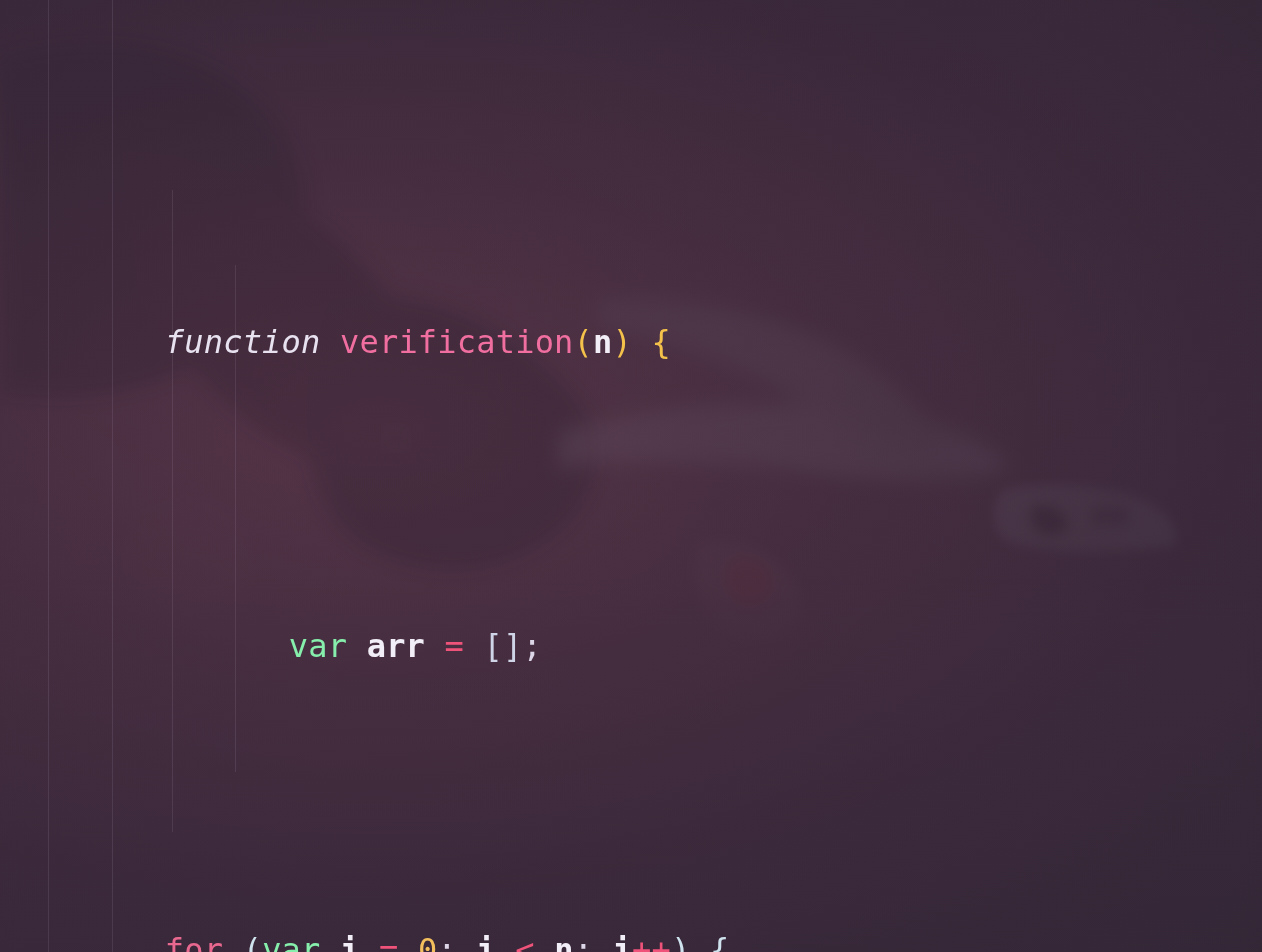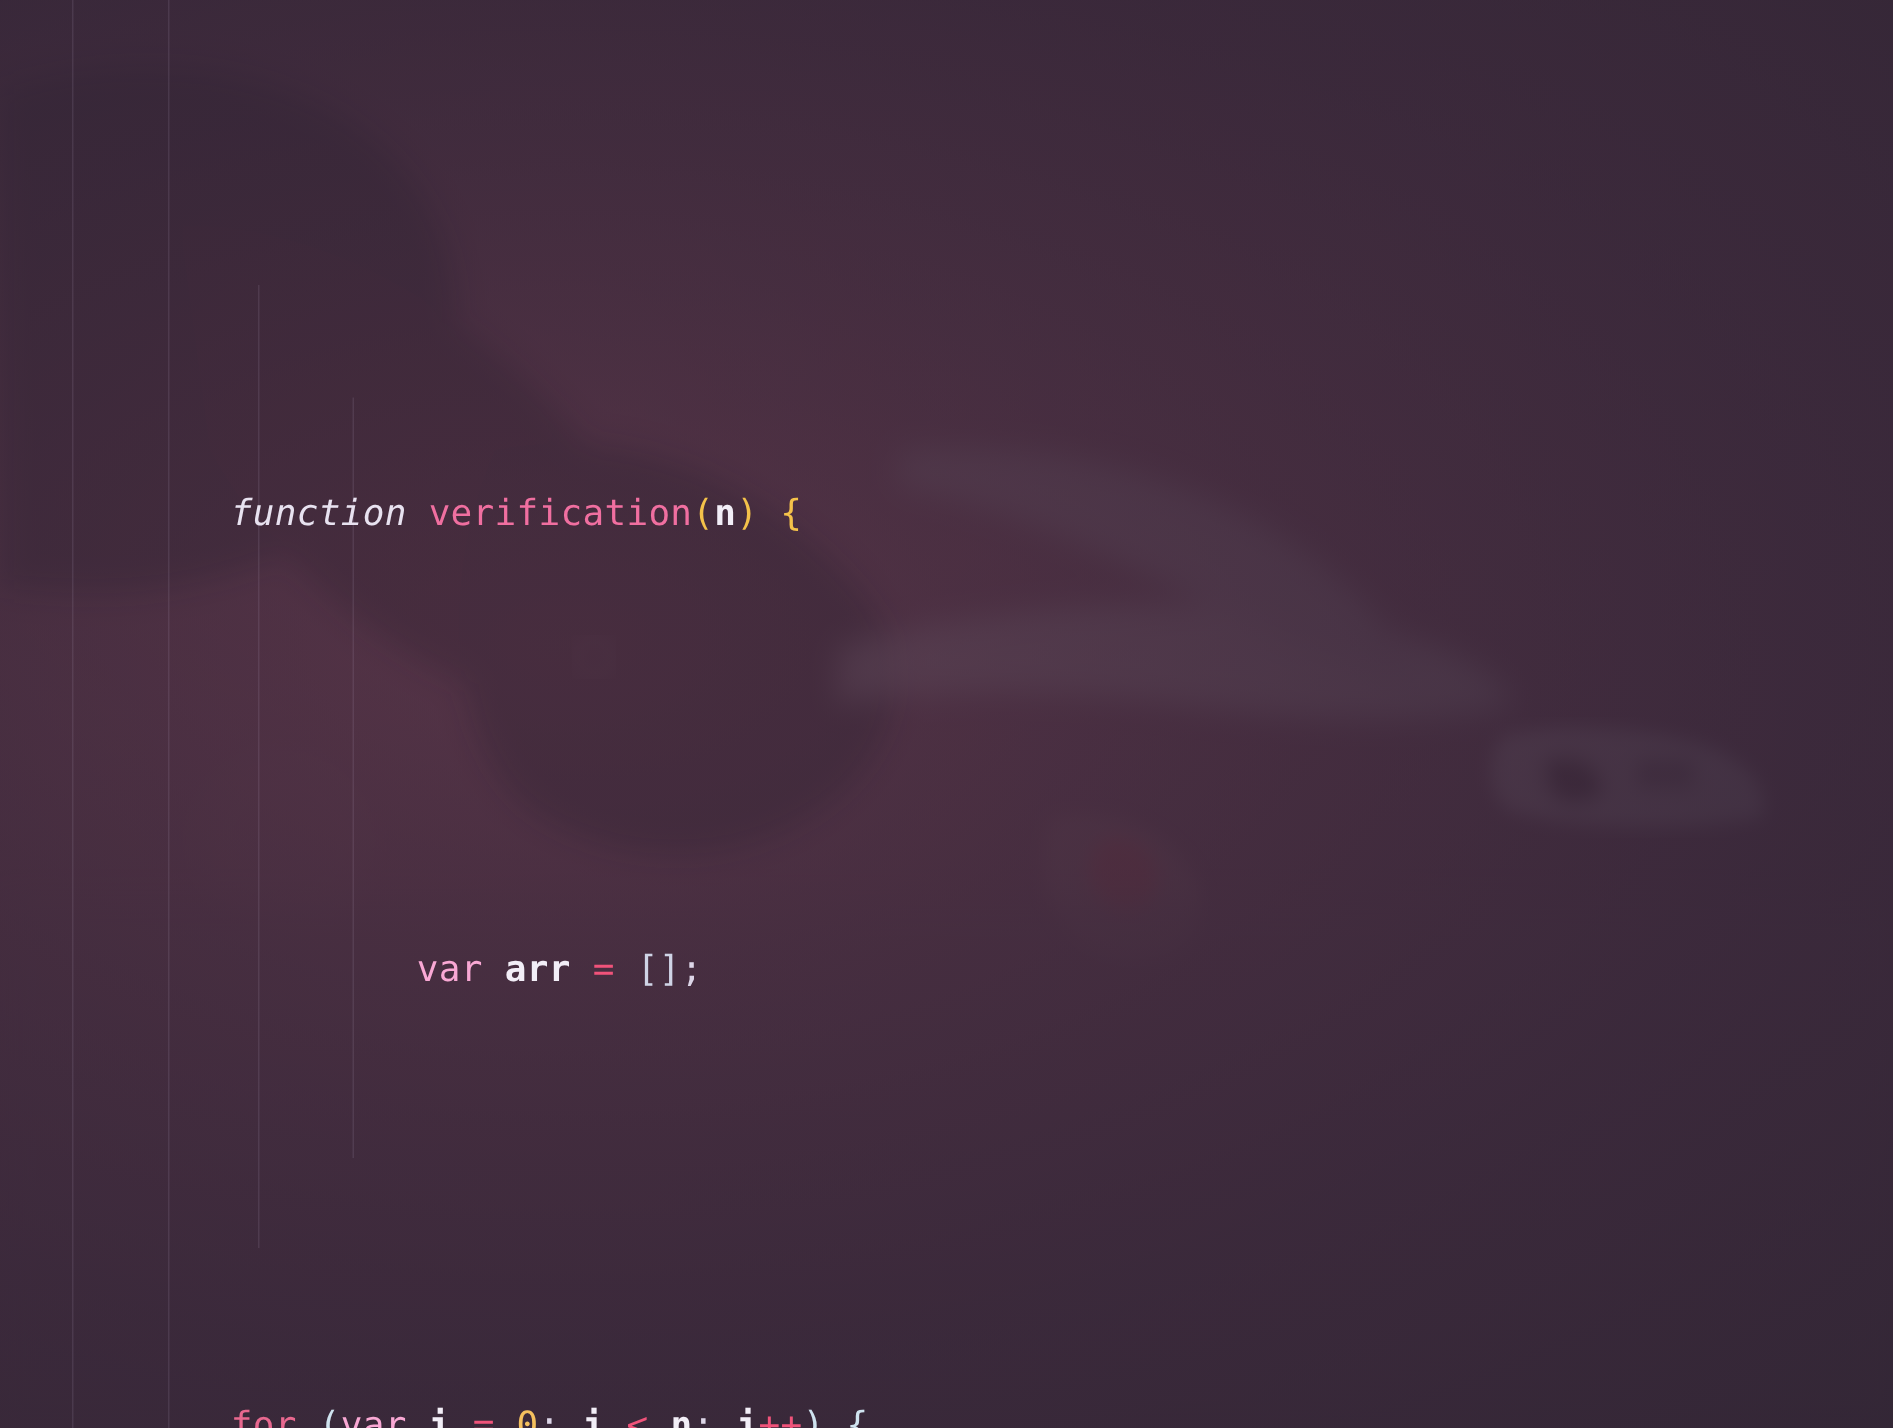--- a/index.html
+++ b/index.html
@@ -46,37 +46,36 @@
     background: rgba(190,180,205,0.13);
     z-index: 2;
     pointer-events: none;
   }
 
   
   #code {
     position: absolute;
     inset: 0;
     z-index: 3;
-    font-size: 24px;
+    font-size: 32px;
     line-height: 76px;
     white-space: pre;
     letter-spacing: 0.2px;
-    margin-left: 18px;
   }
   .line {
     height: 76px;
     padding-left: 48px;
     box-sizing: border-box;
     white-space: pre;
   }
 
   
   .kw        { color: #e8688f; }            
   .kw-fn     { color: #e8e2f0; font-style: italic; }  
-  .kw-var    { color: #f9a8d4; }            
+  .kw-var    { color: #86efac; }            
   .fname     { color: #f06fa0; }            
   .ident     { color: #f2eef7; font-weight: bold; }            
   .num       { color: #f4c05e; }            
   .op        { color: #f0537a; }            
   .paren-y   { color: #f4c24a; }            
   .brack     { color: #cfd4e6; }            
   .punct     { color: #ddd6e8; }            
   .brace-w   { color: #cfe3ef; }
 </style>
 </head>

